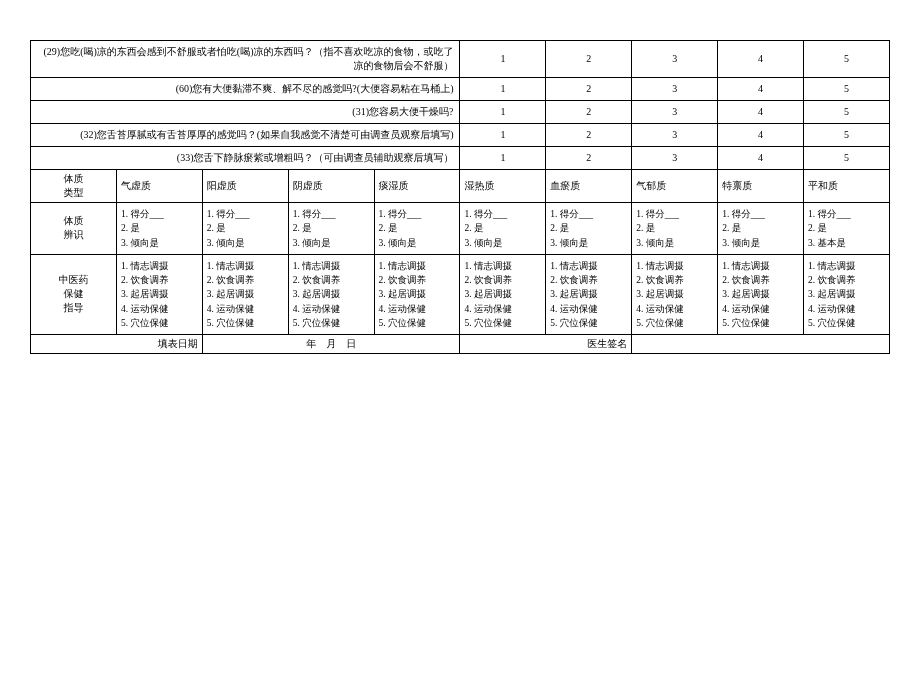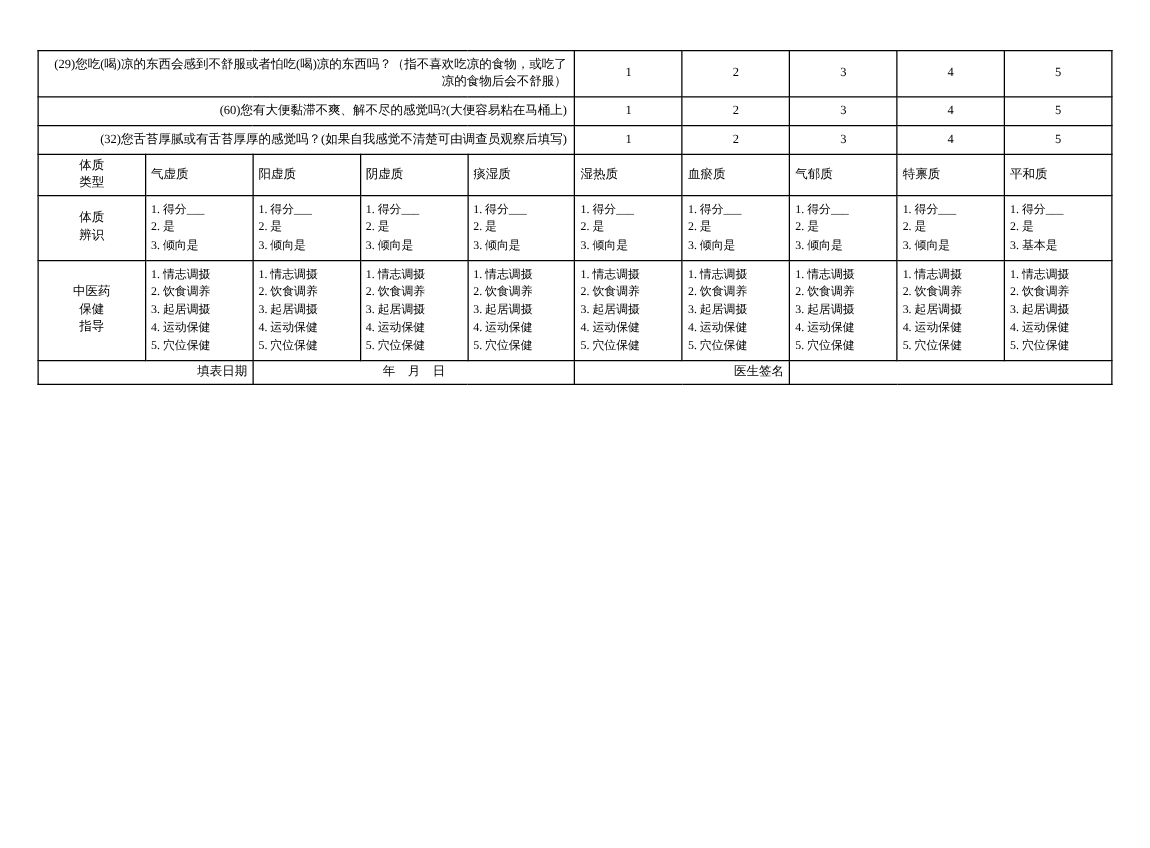--- a/index.html
+++ b/index.html
@@ -76,21 +76,37 @@
       </tr>
       <tr>
         <td class="question-cell" colspan="5">(60)您有大便黏滞不爽、解不尽的感觉吗?(大便容易粘在马桶上)</td>
         <td class="num-cell">1</td>
         <td class="num-cell">2</td>
         <td class="num-cell">3</td>
         <td class="num-cell">4</td>
         <td class="num-cell">5</td>
       </tr>
       <tr>
+        <td class="question-cell" colspan="5">(31)您容易大便干燥吗?</td>
+        <td class="num-cell">1</td>
+        <td class="num-cell">2</td>
+        <td class="num-cell">3</td>
+        <td class="num-cell">4</td>
+        <td class="num-cell">5</td>
+      </tr>
+      <tr>
         <td class="question-cell" colspan="5">(32)您舌苔厚腻或有舌苔厚厚的感觉吗？(如果自我感觉不清楚可由调查员观察后填写)</td>
+        <td class="num-cell">1</td>
+        <td class="num-cell">2</td>
+        <td class="num-cell">3</td>
+        <td class="num-cell">4</td>
+        <td class="num-cell">5</td>
+      </tr>
+      <tr>
+        <td class="question-cell" colspan="5">(33)您舌下静脉瘀紫或增粗吗？（可由调查员辅助观察后填写）</td>
         <td class="num-cell">1</td>
         <td class="num-cell">2</td>
         <td class="num-cell">3</td>
         <td class="num-cell">4</td>
         <td class="num-cell">5</td>
       </tr>
       <tr>
         <td class="center">体质<br>类型</td>
         <td class="col-header">气虚质</td>
         <td class="col-header">阳虚质</td>

